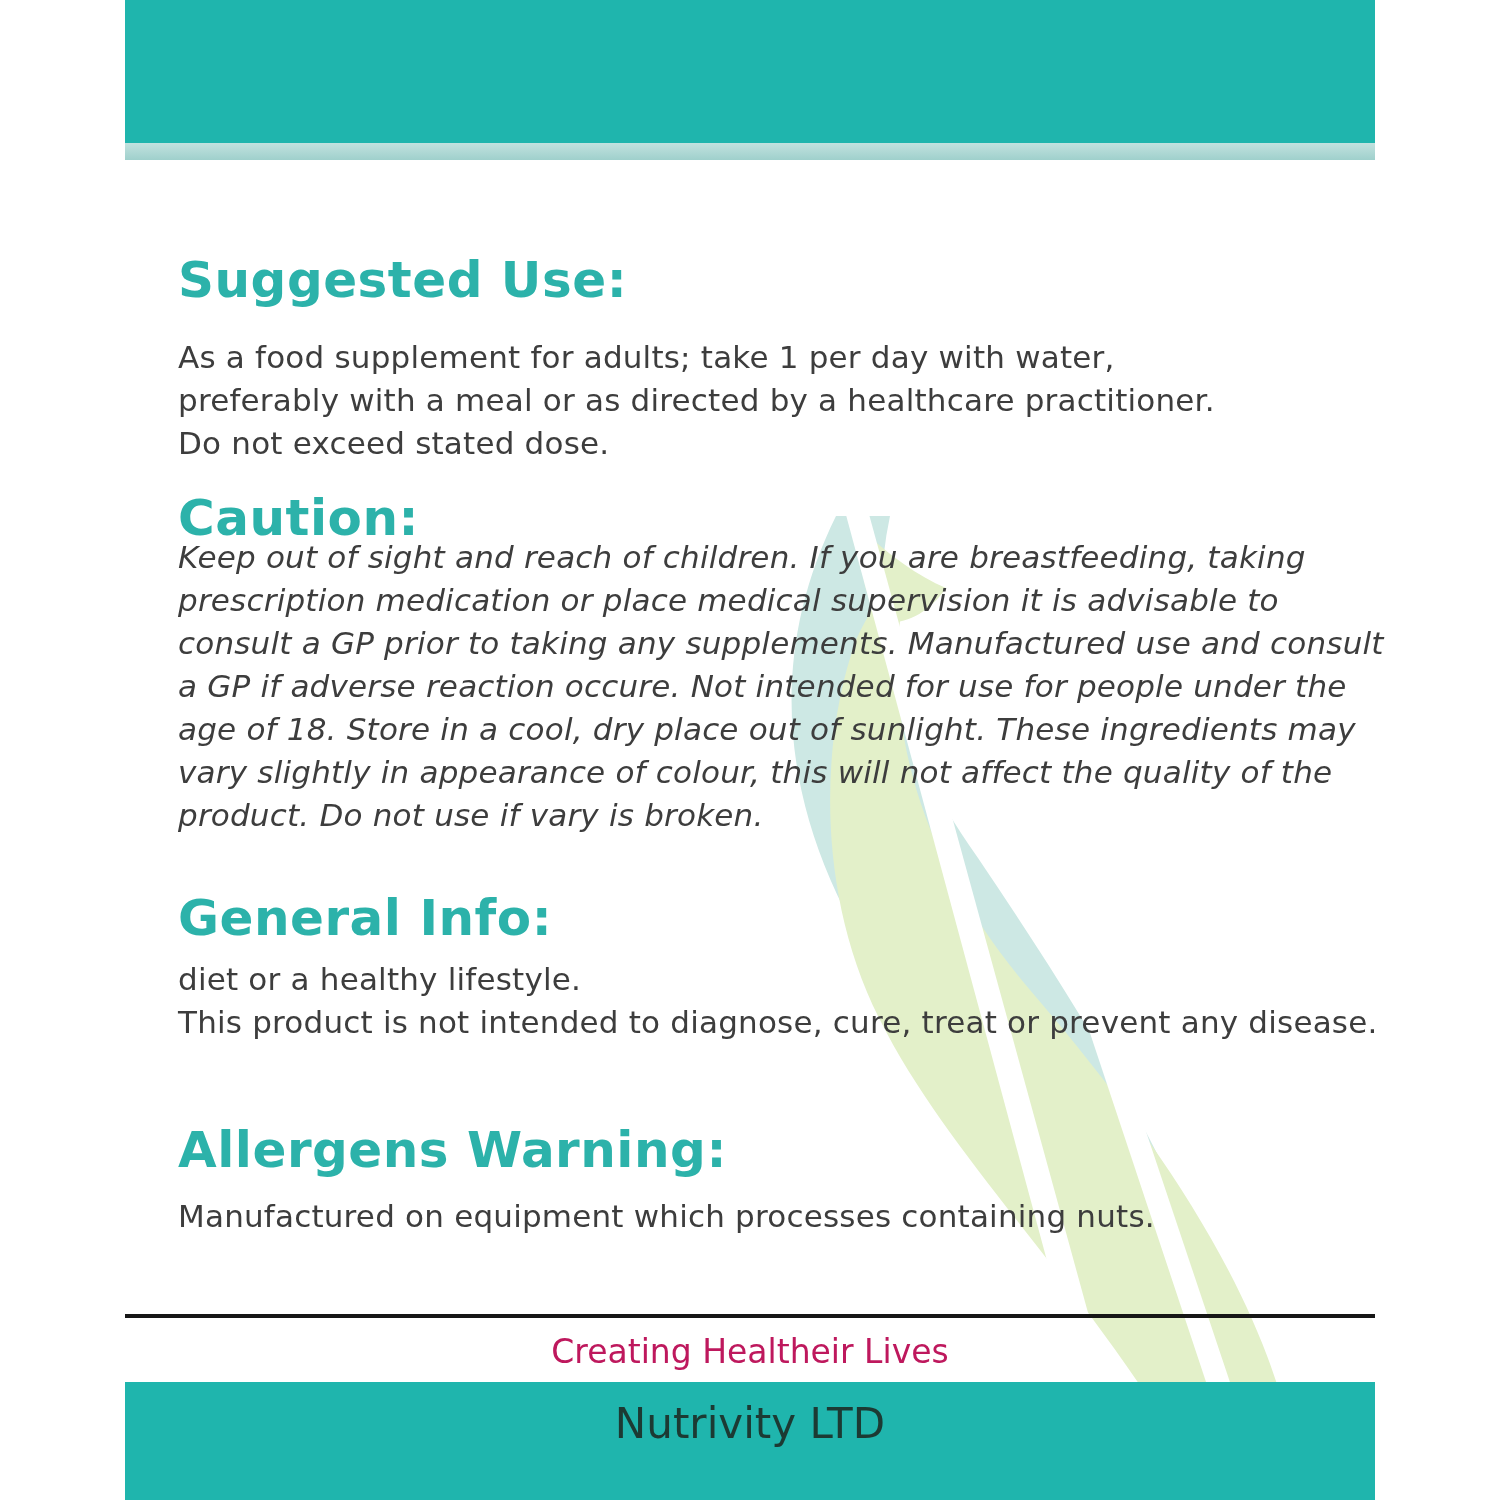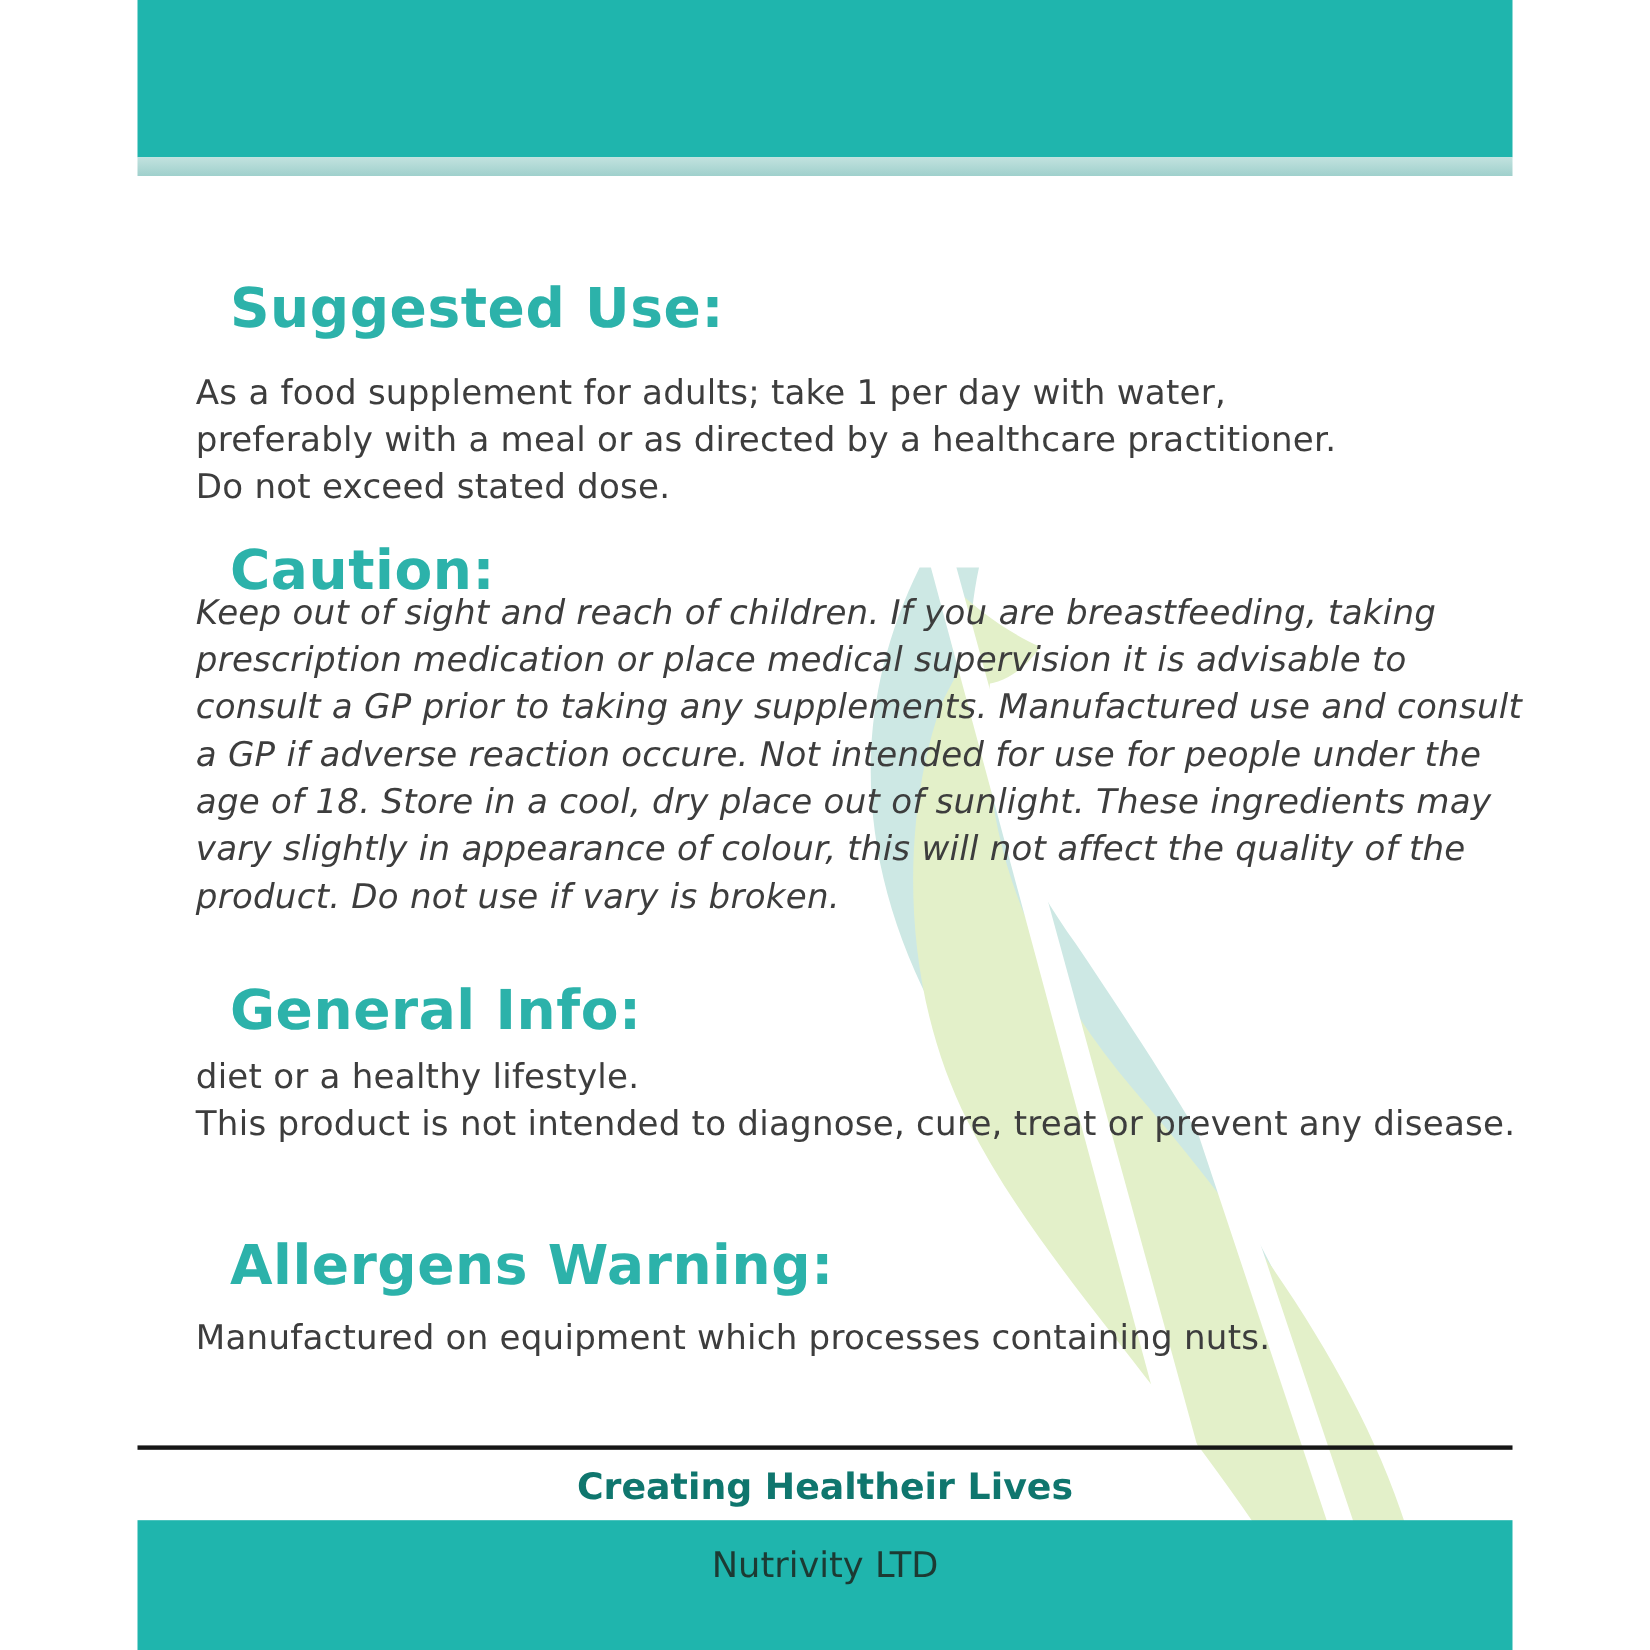--- a/index.html
+++ b/index.html
@@ -7,47 +7,47 @@
     position:relative;width:1500px;height:1500px;background:#ffffff;overflow:hidden;
     font-family:"DejaVu Sans","Liberation Sans",sans-serif;
   }
   .band{position:absolute;left:125px;width:1250px;}
   .band-top{top:0;height:143px;background:#1fb5ad;}
   .band-strip{top:143px;height:17px;background:linear-gradient(#c2e2df,#9fd0cc);}
   .watermark{position:absolute;left:0;top:0;width:1500px;height:1500px;z-index:0;}
   .section-heading{
     position:absolute;left:178px;z-index:1;
     font-weight:bold;font-size:50px;line-height:56px;letter-spacing:0.5px;
-    color:#2cb2aa;white-space:nowrap;margin-left:31px;
+    color:#2cb2aa;white-space:nowrap;
   }
   .para{position:absolute;left:178px;z-index:1;}
   .para .line{
     font-size:31px;line-height:43px;letter-spacing:0.2px;
     color:#3d3d3d;white-space:nowrap;
   }
   #heading-1{top:252px;}
   #para-1{top:336px;}
   #heading-2{top:490px;text-align:right;}
   #para-2{top:536px;font-style:italic;}
   #heading-3{top:890px;}
   #para-3{top:958px;}
   #heading-4{top:1122px;}
   #para-4{top:1195px;}
   .divider{position:absolute;left:125px;top:1314px;width:1250px;height:4px;background:#161616;z-index:1;}
   .tagline{
     position:absolute;left:125px;top:1330px;width:1250px;z-index:1;
-    text-align:center;font-size:33px;line-height:44px;color:#0f766e;font-weight:bold;
+    text-align:center;font-size:33px;line-height:44px;color:#be185d;
   }
   .footer-band{
     position:absolute;left:125px;top:1382px;width:1250px;height:118px;
     background:#1fb5ad;z-index:1;
   }
   .company{
     margin-top:19px;text-align:center;
-    font-size:32px;line-height:45px;color:#1c3a33;
+    font-size:42px;line-height:45px;color:#1c3a33;
   }
 </style>
 </head>
 <body>
 
 <div class="page">
 
   <div class="band band-top"></div>
   <div class="band band-strip"></div>
 

